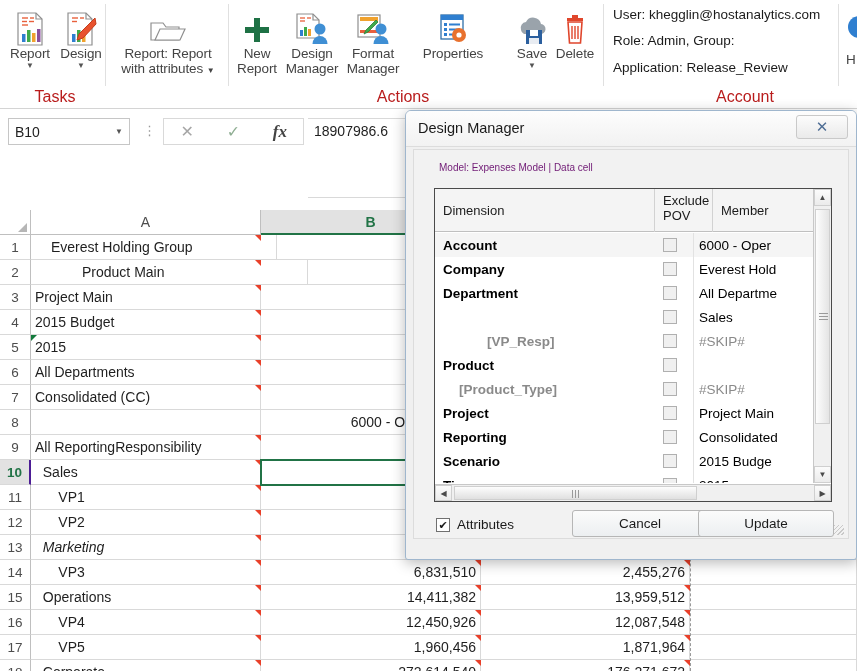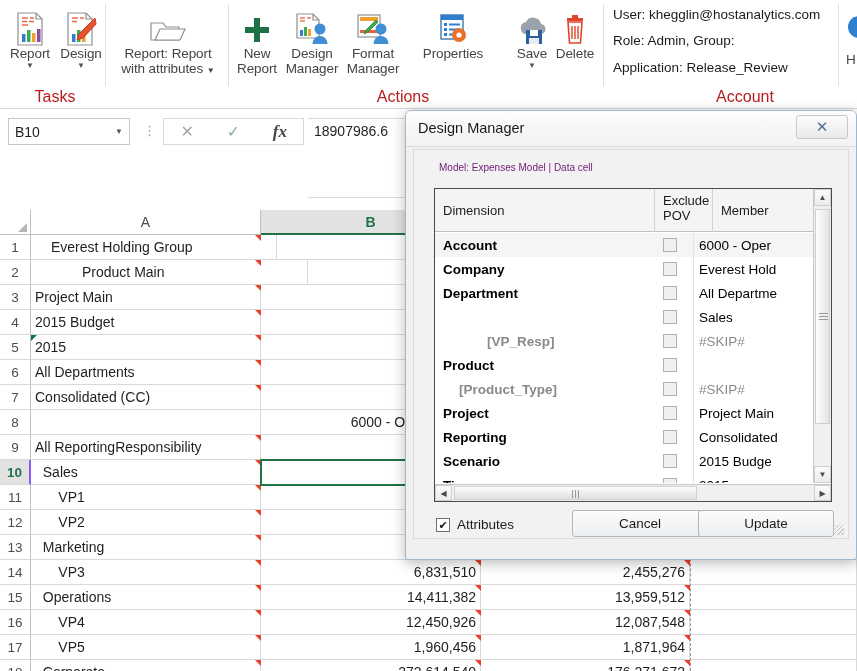--- a/index.html
+++ b/index.html
@@ -74,21 +74,21 @@
   }
   .ch.sel { background:#e2e2e2; color:#217346; font-weight:bold; border-bottom:2px solid #217346; }
 
   .rowhdr { position:absolute; left:0; top:25px; width:31px; }
   .rh {
     height:25px; width:31px;
     display:flex; align-items:center; justify-content:center;
     font-size:13.5px; color:#4d4d4d; background:#fff;
     border-right:1px solid #bfbfbf; border-bottom:1px solid #d9d9d9;
   }
-  .rh.sel { background:#e2e2e2; color:#217346; font-weight:bold; border-right:2px solid #8b5cf6; }
+  .rh.sel { background:#e2e2e2; color:#217346; font-weight:bold; border-right:2px solid #4c1d95; }
 
   .cells { position:absolute; left:31px; top:25px; width:826px; }
   .grow { position:relative; height:25px; border-bottom:1px solid #d9d9d9; }
   .cell {
     position:absolute; top:0; height:24px;
     display:flex; align-items:center;
     font-size:14px; color:#1f1f1f;
     padding:0 4px; overflow:hidden; white-space:nowrap;
     border-right:1px solid #d9d9d9;
   }
@@ -558,21 +558,21 @@
           <div class="cell num" style="left: 230px; width: 220px;">
             <span style="white-space: pre;">11</span>
           </div>
           <div class="cmt" style="left: 444px;"></div>
           <div class="cell num" style="left: 450px; width: 209px;"></div>
           <div class="cmt" style="left: 653px;"></div>
           <div class="cell num" style="left: 659px; width: 167px;"></div>
         </div>
         <div class="grow">
           <div class="cell" style="left: 0px; width: 230px;">
-            <span style="white-space: pre;">  Marketing</span>
+            <span style="white-space: pre; font-style: italic;">  Marketing</span>
           </div>
           <div class="cmt" style="left: 224px;"></div>
           <div class="cell num" style="left: 230px; width: 220px;">
             <span style="white-space: pre;">6</span>
           </div>
           <div class="cmt" style="left: 444px;"></div>
           <div class="cell num" style="left: 450px; width: 209px;"></div>
           <div class="cmt" style="left: 653px;"></div>
           <div class="cell num" style="left: 659px; width: 167px;"></div>
         </div>

